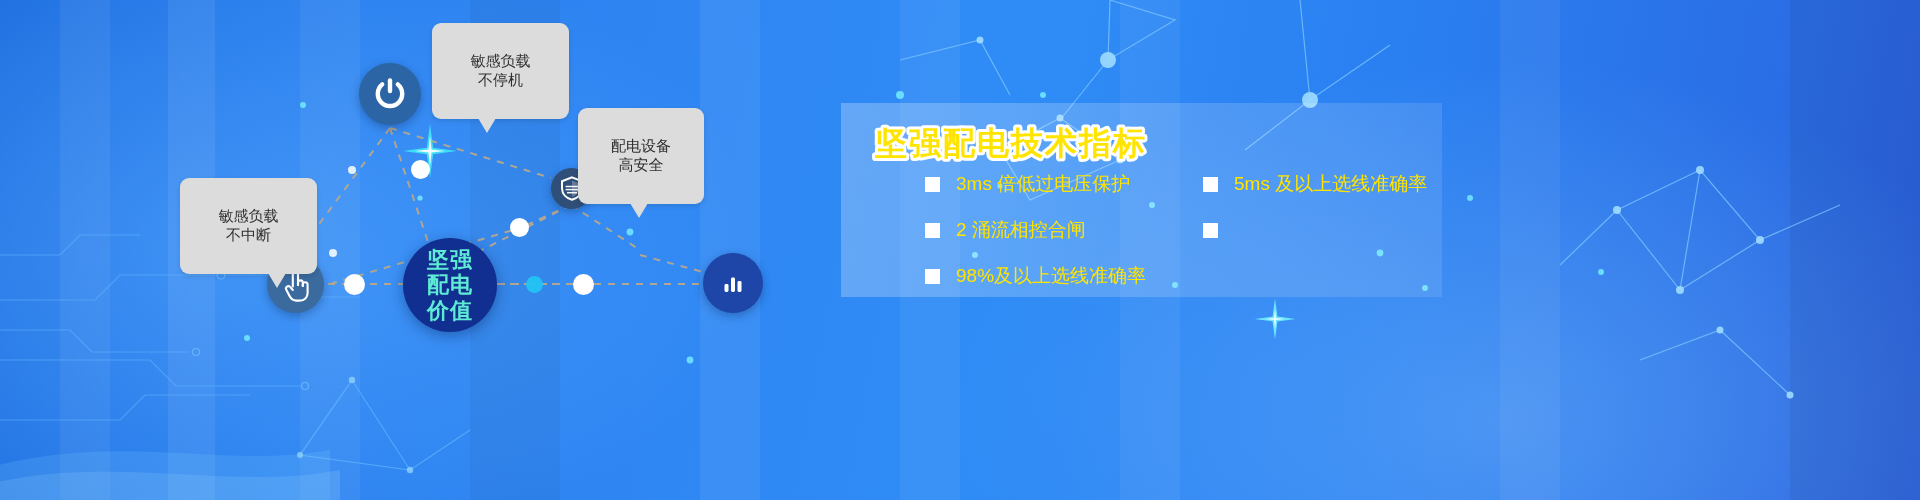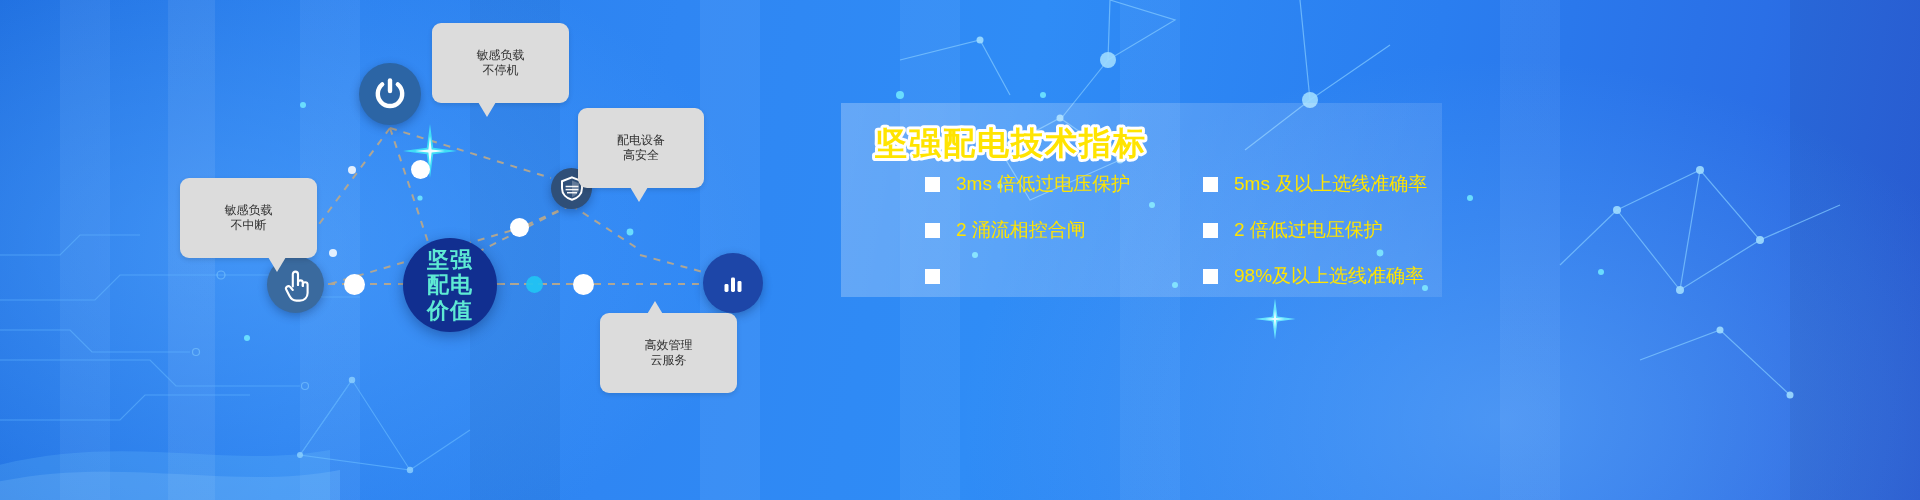--- a/index.html
+++ b/index.html
@@ -36,21 +36,21 @@
         rgba(255,255,255,.05) 1500px, rgba(255,255,255,.05) 1560px,
         rgba(255,255,255,.00) 1560px, rgba(255,255,255,.00) 1790px,
         rgba(0,0,0,.06) 1790px, rgba(0,0,0,.06) 1920px);
   }
   .svglayer{position:absolute;inset:0;width:1920px;height:500px;}
 
   
   .bubble{
     position:absolute;background:#dcdcdc;border-radius:9px;
     color:#2f2f2f;text-align:center;line-height:1.26;
-    font-size:12px;padding:10px 16px;white-space:pre-line;
+    font-size:15px;padding:10px 16px;white-space:pre-line;
     box-shadow:0 2px 5px rgba(0,0,0,.12);
   }
   .bubble .tail{position:absolute;width:0;height:0;}
   .tail-down{border-left:9px solid transparent;border-right:9px solid transparent;
     border-top:15px solid #dcdcdc;bottom:-14px;}
 
   
   .node{
     position:absolute;border-radius:50%;
     display:flex;align-items:center;justify-content:center;
@@ -270,25 +270,20 @@
 高安全</span>
     <span class="tail tail-down" style="left:52px;"></span>
   </div>
 
   <div class="bubble" style="left:180px;top:178px;width:105px;">
     <span>敏感负载
 不中断</span>
     <span class="tail tail-down" style="left:88px;"></span>
   </div>
 
-  <div class="bubble" style="left:600px;top:313px;width:105px;">
-    <span>高效管理
-云服务</span>
-    <span class="tail tail-down" style="left:46px;top:-12px;border-top:none;border-bottom:15px solid #dcdcdc;"></span>
-  </div>
 
   <div class="panel">
     <svg width="360" height="52" style="position:absolute;left:30px;top:14px;">
       <text x="4" y="37" font-family="&quot;Liberation Sans&quot;, sans-serif" font-size="32" font-weight="bold" letter-spacing="2" stroke="#ffffff" stroke-width="6" stroke-linejoin="round" fill="#ffe400" paint-order="stroke">坚强配电技术指标</text>
     </svg>
 
     <div class="ind-grid">
       <div class="ind">
         <span class="sq"></span>
         <span class="txt">3ms 倍低过电压保护</span>
@@ -296,24 +291,20 @@
       <div class="ind">
         <span class="sq"></span>
         <span class="txt">5ms 及以上选线准确率</span>
       </div>
       <div class="ind">
         <span class="sq"></span>
         <span class="txt">2 涌流相控合闸</span>
       </div>
       <div class="ind">
         <span class="sq"></span>
-        <span class="txt">2 倍低过电压保护</span>
-      </div>
-      <div class="ind">
-        <span class="sq"></span>
       </div>
       <div class="ind">
         <span class="sq"></span>
         <span class="txt">98%及以上选线准确率</span>
       </div>
     </div>
   </div>
 
 </div>
 

